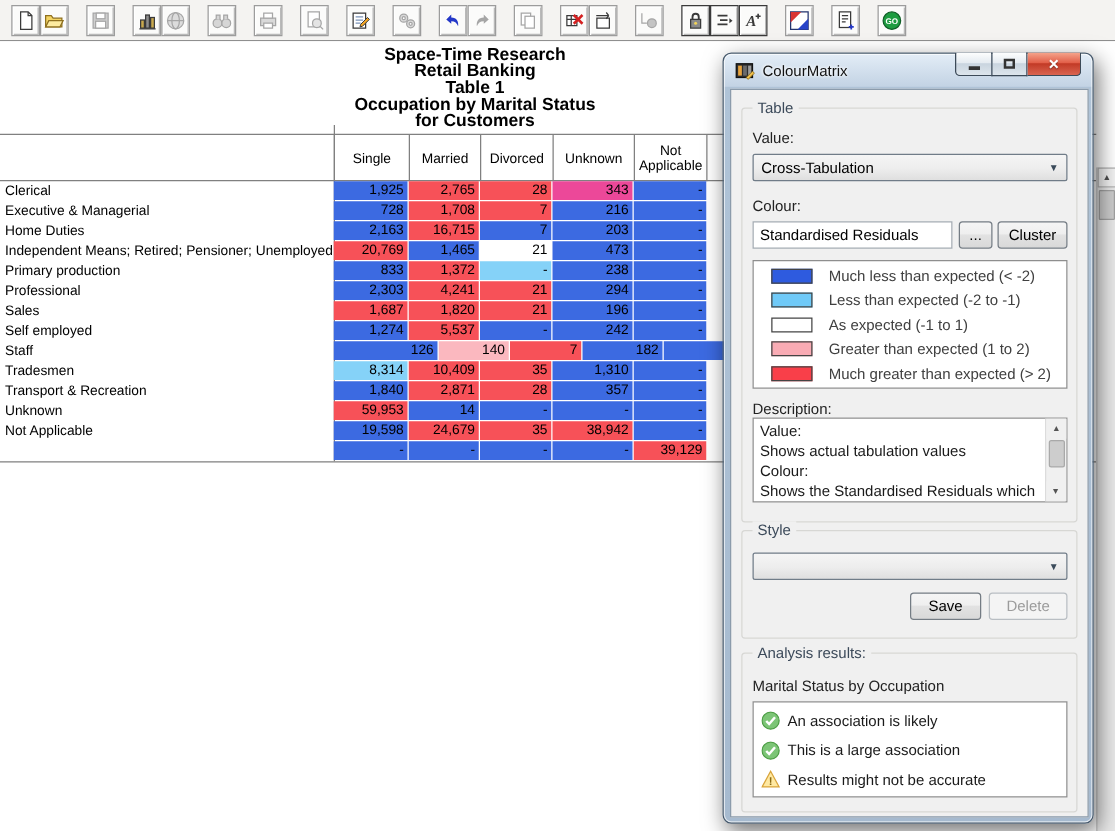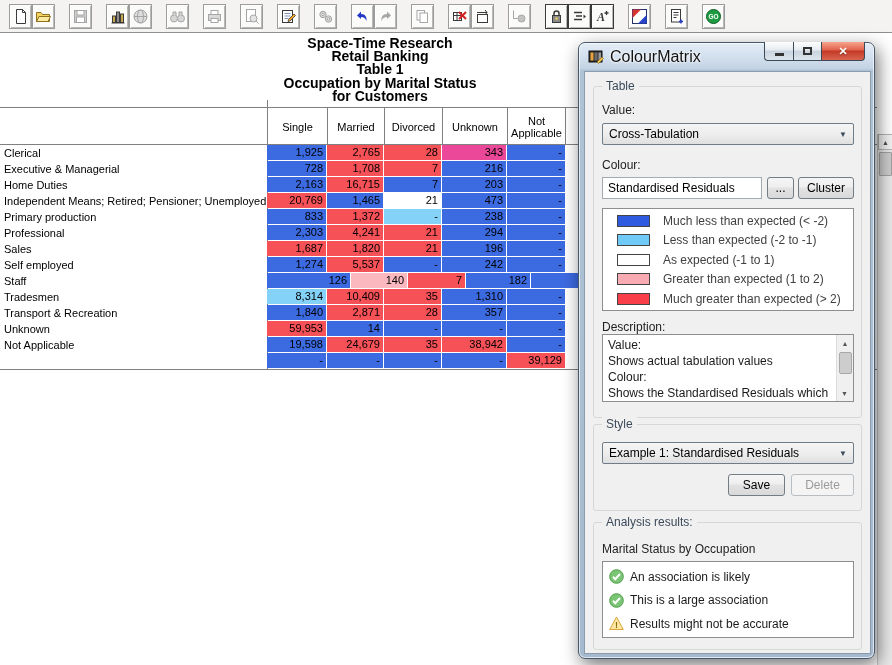--- a/index.html
+++ b/index.html
@@ -43,21 +43,21 @@
 
   
   .dialog{position:absolute;left:578px;top:42px;width:297px;height:617px;border-radius:7px;
     background:linear-gradient(180deg,#E3EDF7 0px,#C3D3E4 26px,#AFC3D7 27px,#A6BACF 100%);
     border:1px solid #46586B;
     box-shadow:3px 6px 18px rgba(0,0,0,.55), inset 0 0 0 1px rgba(255,255,255,.65);
     box-sizing:border-box;}
   .dlg-titlebar{position:absolute;left:0;top:0;width:100%;height:28px;display:flex;
     align-items:center;padding-left:9px;box-sizing:border-box;}
   .dlg-icon{width:16px;height:16px;margin-right:6px;display:inline-flex;}
-  .dlg-title{font-size:16px;color:#111;text-shadow:0 0 3px #fff,0 0 3px #fff;}
+  .dlg-title{font-size:12px;color:#111;text-shadow:0 0 3px #fff,0 0 3px #fff;}
   .caption-btns{position:absolute;top:-1px;right:9px;display:flex;}
   .cap{height:19px;border:1px solid #3C4A58;border-top:none;box-sizing:border-box;
     display:flex;align-items:center;justify-content:center;}
   .cap.min{width:29px;border-radius:0 0 0 4px;border-right:none;
     background:linear-gradient(#FDFEFE,#E5EBF1 45%,#C9D4DF 50%,#DDE5EC);}
   .cap.max{width:29px;background:linear-gradient(#FDFEFE,#E5EBF1 45%,#C9D4DF 50%,#DDE5EC);}
   .cap.close{width:43px;border-radius:0 0 4px 0;border-left:none;
     background:linear-gradient(#F5A58D,#E2604A 45%,#C23A26 50%,#D96450);}
   .glyph-min{width:9px;height:3px;background:#333;margin-top:7px;}
   .glyph-max{width:9px;height:8px;border:2px solid #333;box-sizing:border-box;}
@@ -518,21 +518,20 @@
           <div class="m-btn down" style="width:15px;">
               <span>▼</span>
             </div>
         </div>
       </div>
 
       <div class="group" style="left:8px;top:352px;width:267px;height:85px;">
         <span class="group-label">Style</span>
       </div>
       <div class="combo" style="left:17px;top:370px;width:252px;">
-        <span>Example 1: Standardised Residuals</span>
         <span class="arrow">▼</span>
       </div>
       <div class="dbtn" style="left:143px;top:402px;width:57px;">
         <span>Save</span>
       </div>
       <div class="dbtn disabled" style="left:206px;top:402px;width:63px;">
         <span>Delete</span>
       </div>
 
       <div class="group" style="left:8px;top:450px;width:267px;height:126px;">

